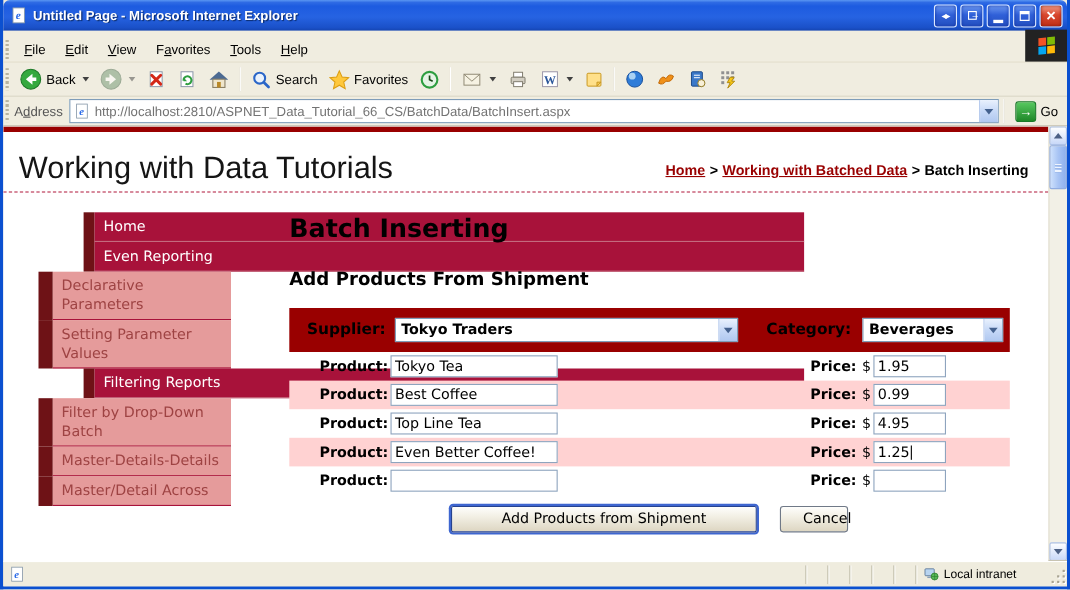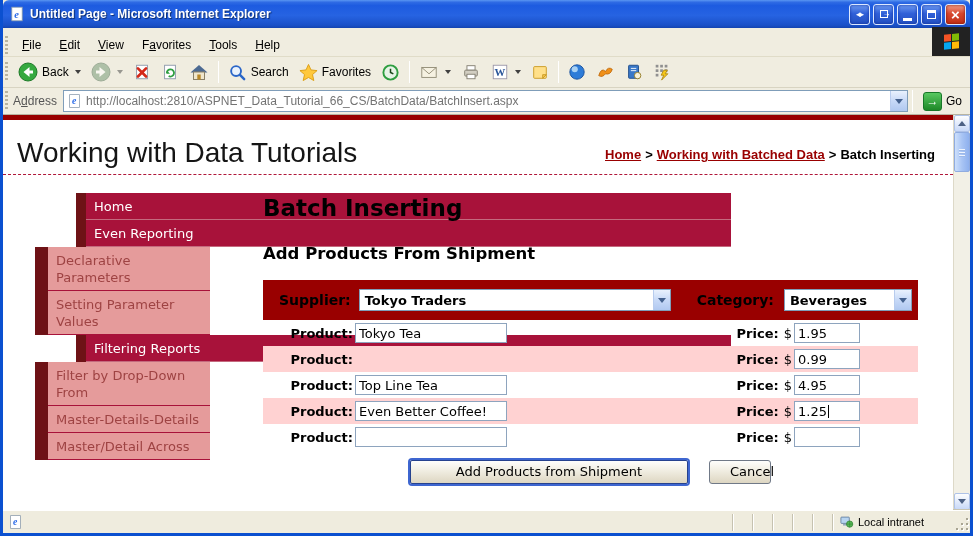--- a/index.html
+++ b/index.html
@@ -354,21 +354,21 @@
           <div class="nav-item sub">
               <span class="edge"></span>
               <span class="body">Setting Parameter Values</span>
             </div>
           <div class="nav-item main">
               <span class="edge"></span>
               <span class="body">Filtering Reports</span>
             </div>
           <div class="nav-item sub">
               <span class="edge"></span>
-              <span class="body">Filter by Drop-Down From</span>
+              <span class="body">Filter by Drop-Down Batch</span>
             </div>
           <div class="nav-item sub">
               <span class="edge"></span>
               <span class="body">Master-Details-Details</span>
             </div>
           <div class="nav-item sub">
               <span class="edge"></span>
               <span class="body">Master/Detail Across</span>
             </div>
         </div>
@@ -398,20 +398,21 @@
             <div class="grid-row">
               <span class="p-label f-label">Product:</span>
               <input class="t-input prod-input" value="Tokyo Tea" style="">
               <span class="spring"></span>
               <span class="f-label">Price:</span>
               <span class="cur">$</span>
               <input class="t-input price-input" value="1.95" style="">
             </div>
             <div class="grid-row alt">
               <span class="p-label f-label">Product:</span>
+              <input class="t-input prod-input" value="Best Coffee" style="">
               <span class="spring"></span>
               <span class="f-label">Price:</span>
               <span class="cur">$</span>
               <input class="t-input price-input" value="0.99" style="">
             </div>
             <div class="grid-row">
               <span class="p-label f-label">Product:</span>
               <input class="t-input prod-input" value="Top Line Tea" style="">
               <span class="spring"></span>
               <span class="f-label">Price:</span>

